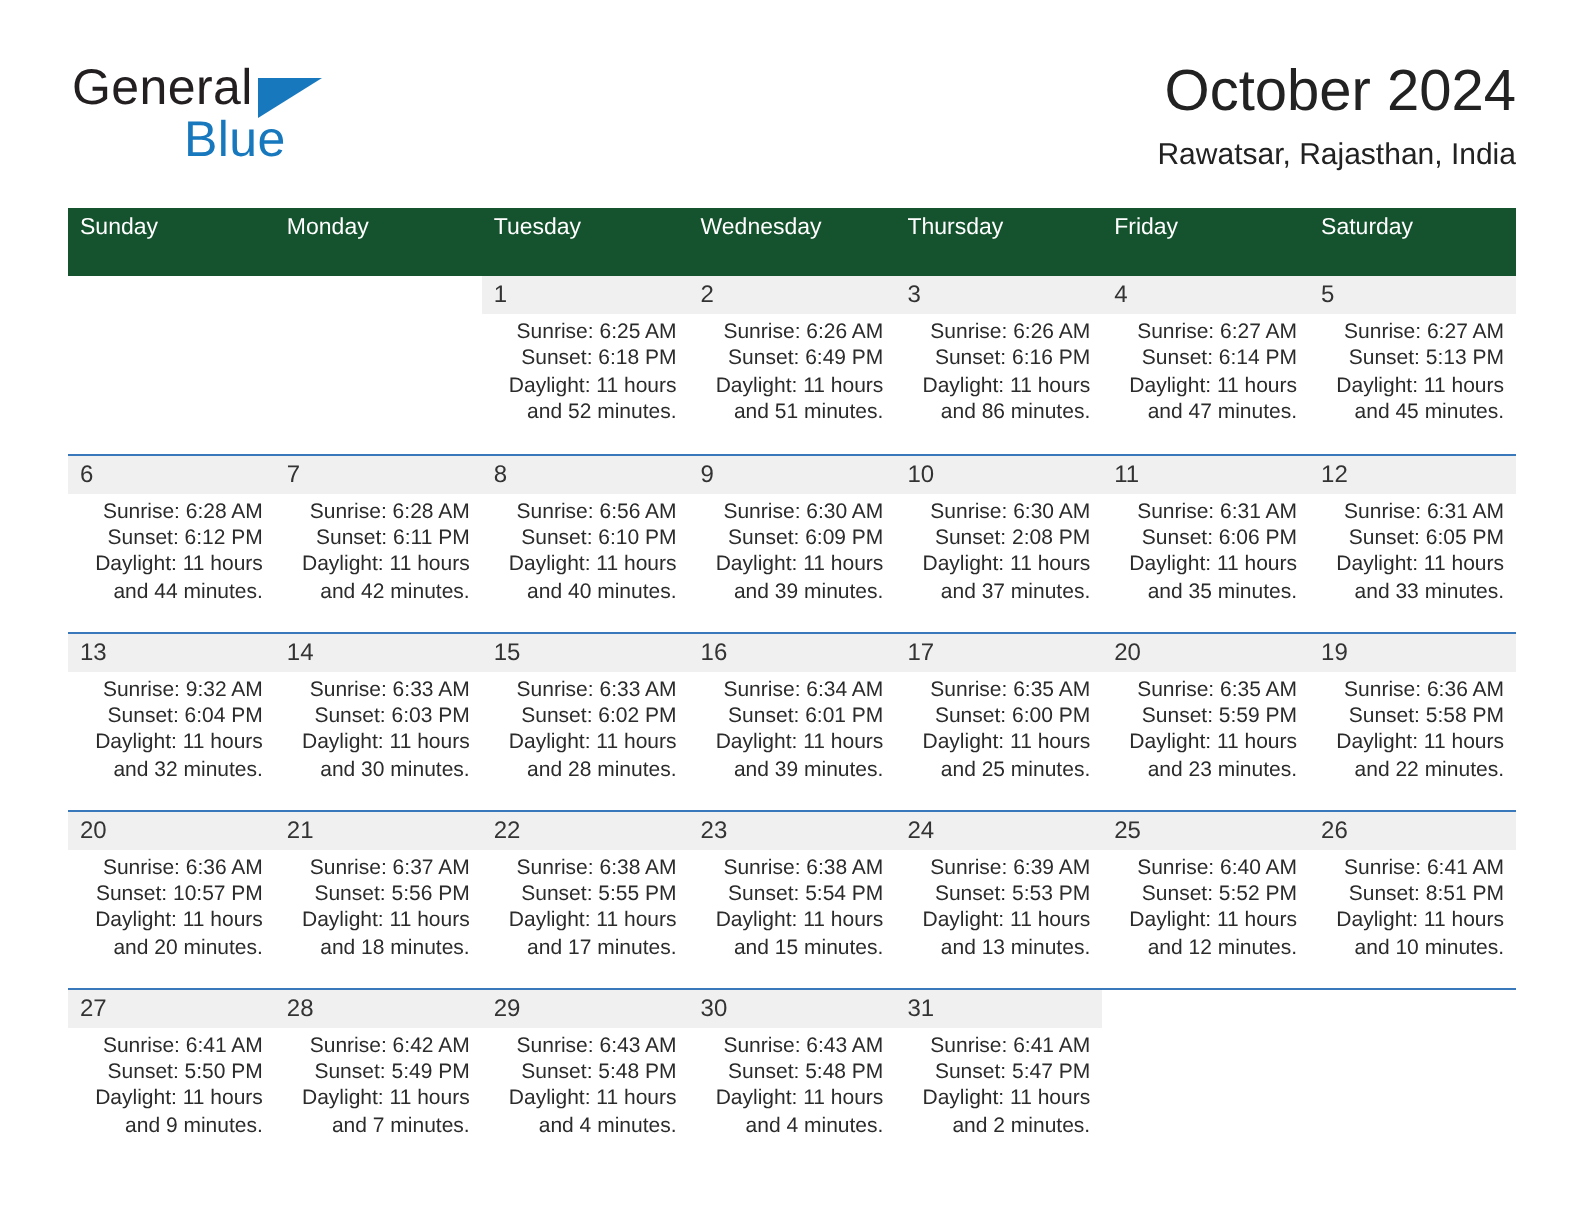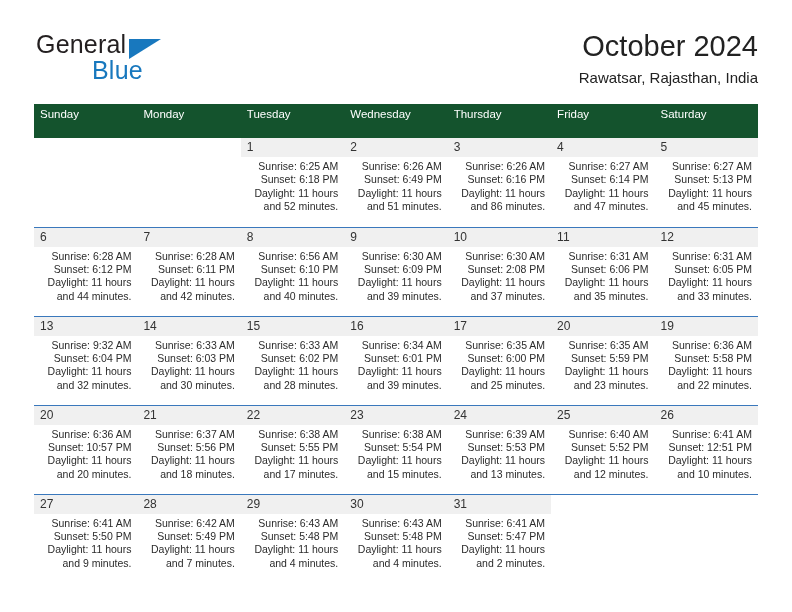--- a/index.html
+++ b/index.html
@@ -488,21 +488,21 @@
                 <div>Daylight: 11 hours</div>
                 <div>and 12 minutes.</div>
               </div>
             </div>
           </td>
           <td>
             <div class="cell">
               <div class="daynum-band">26</div>
               <div class="info">
                 <div>Sunrise: 6:41 AM</div>
-                <div>Sunset: 12:51 PM</div>
+                <div>Sunset: 8:51 PM</div>
                 <div>Daylight: 11 hours</div>
                 <div>and 10 minutes.</div>
               </div>
             </div>
           </td>
         </tr>
         <tr class="weekrow">
           <td>
             <div class="cell">
               <div class="daynum-band">27</div>

